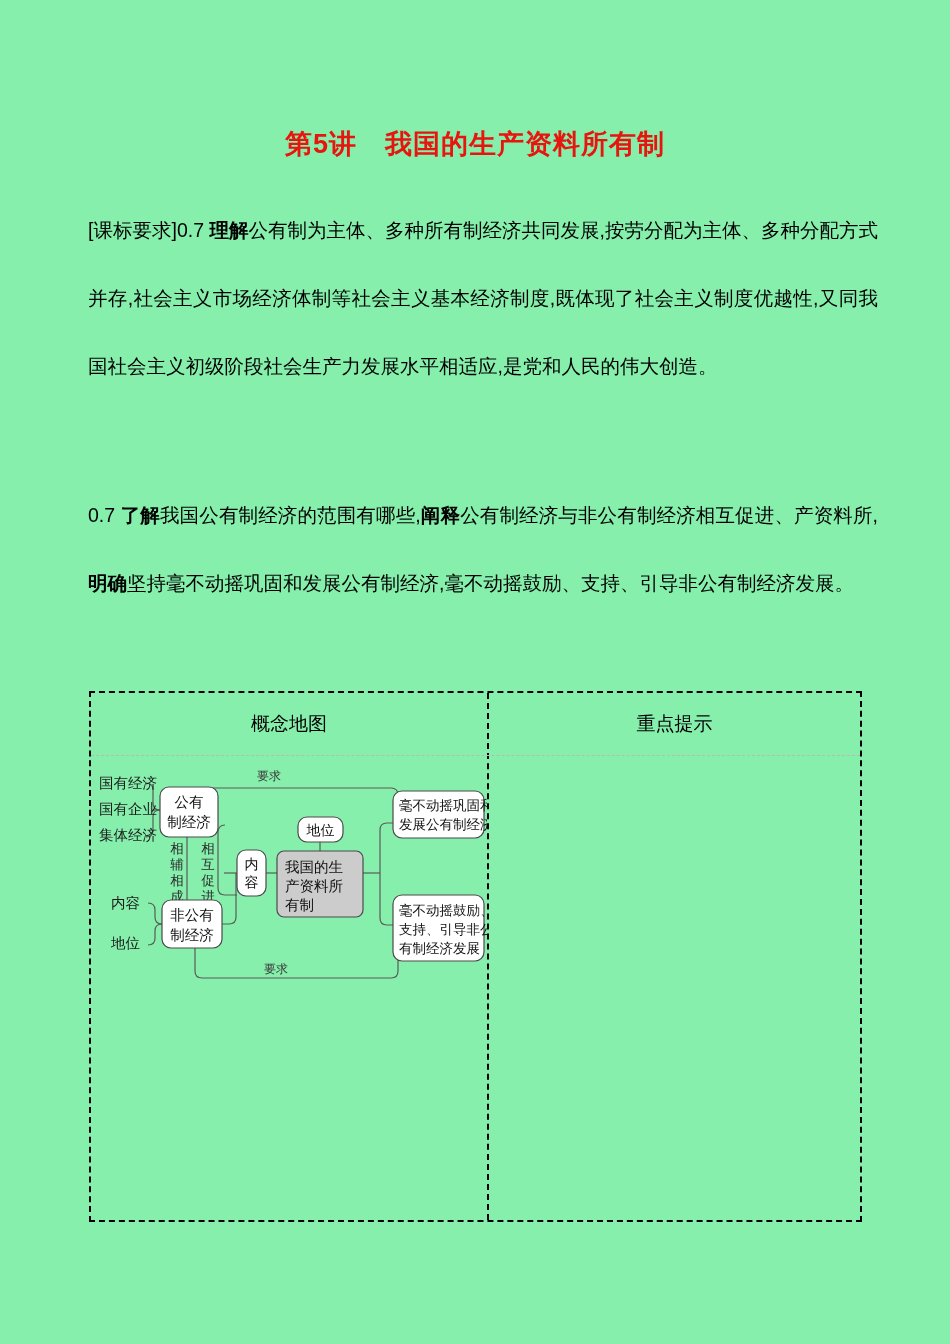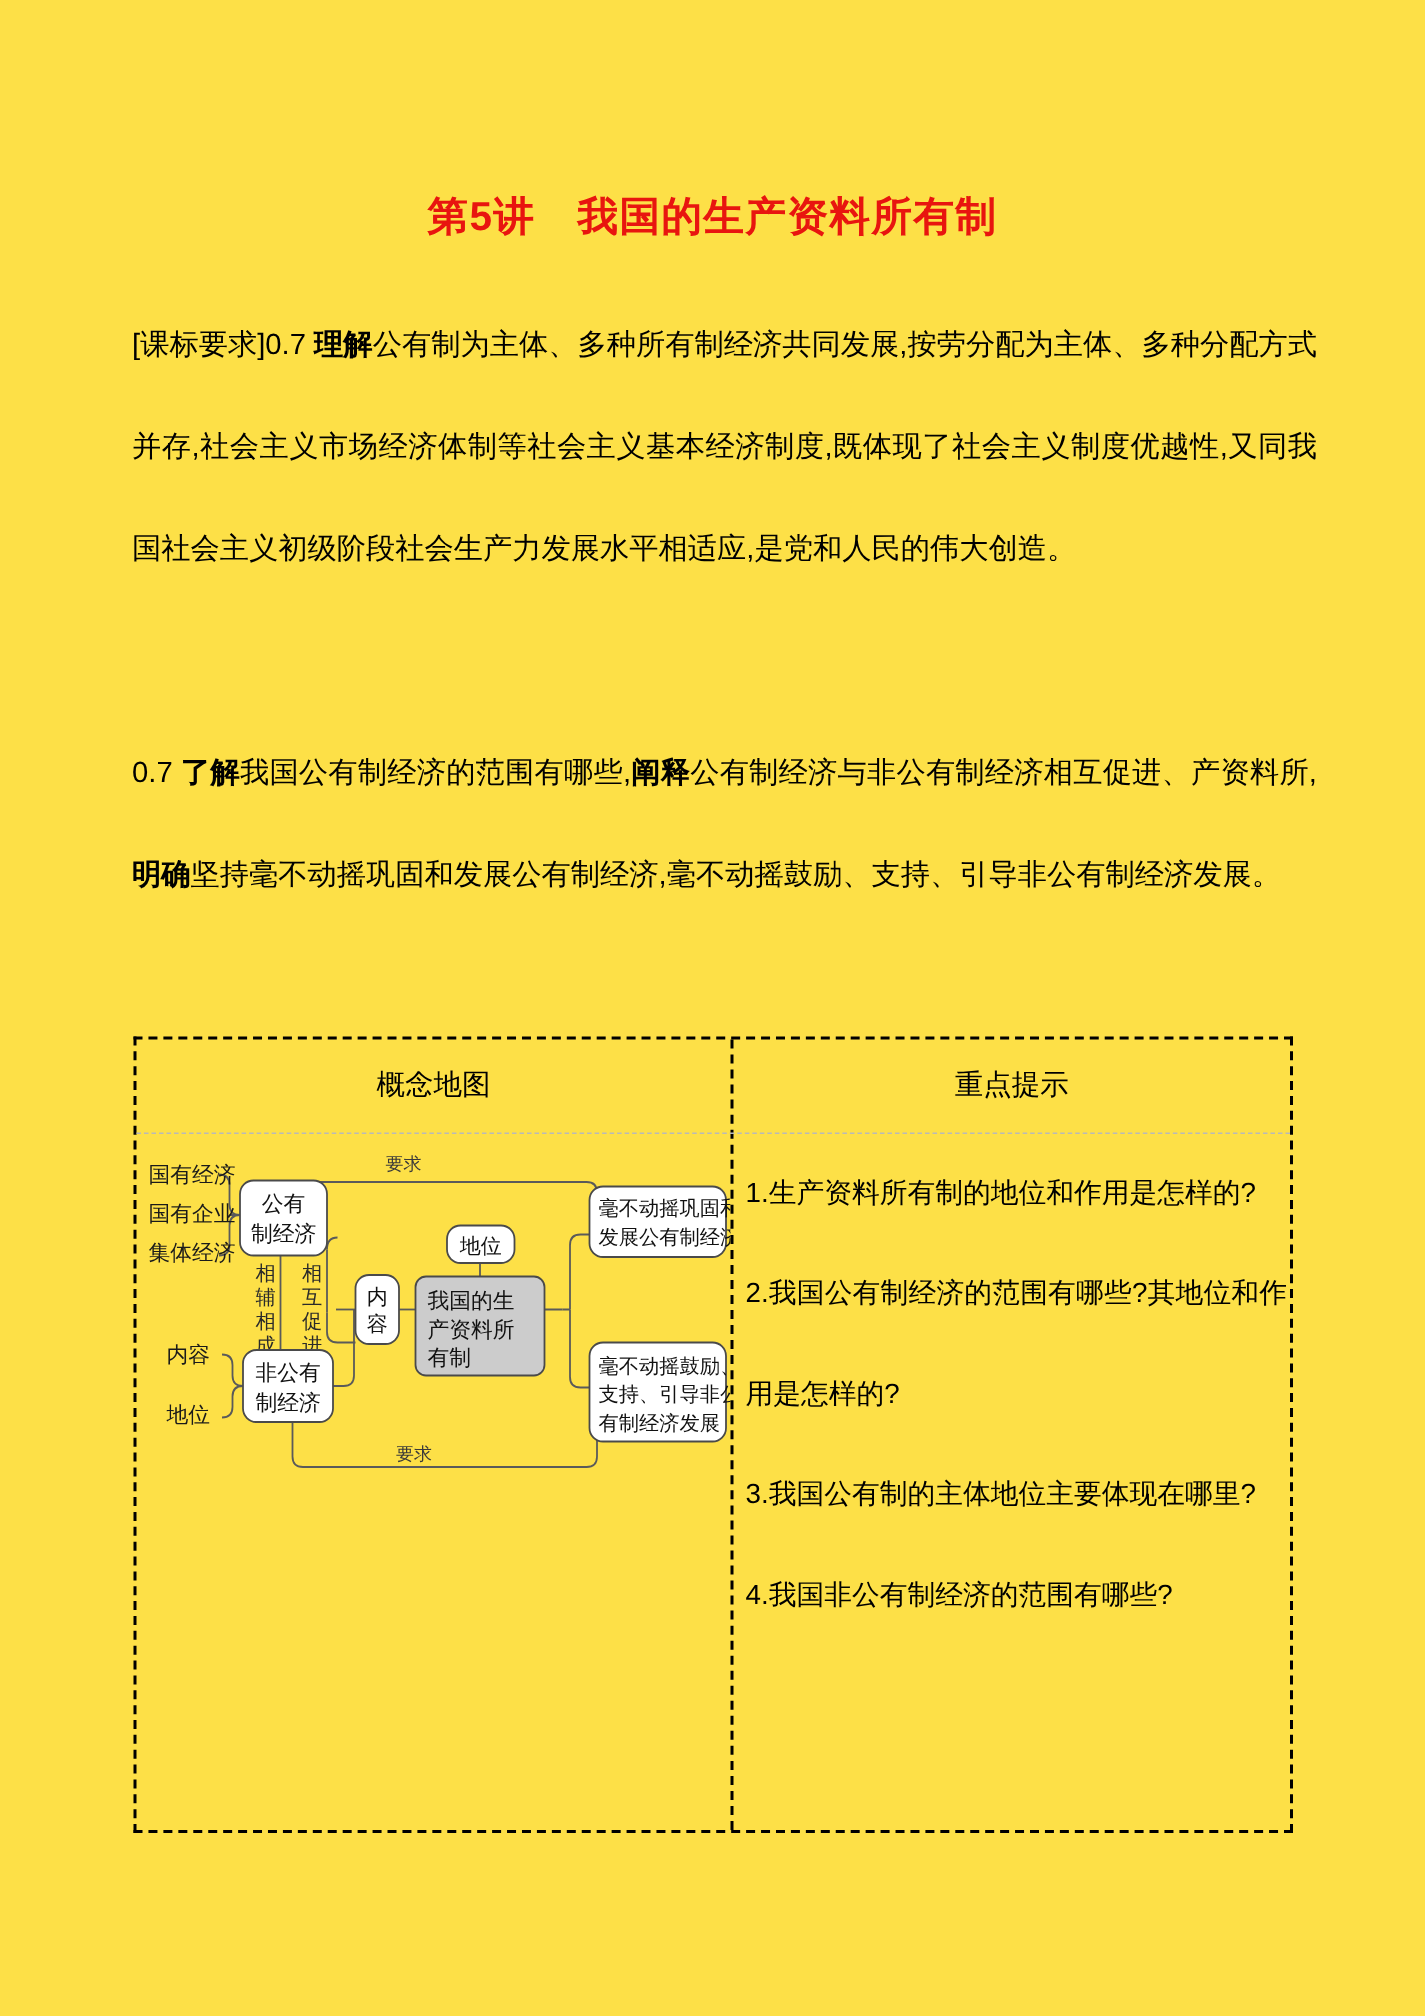--- a/index.html
+++ b/index.html
@@ -4,21 +4,21 @@
 <style>
   html, body {
     margin: 0;
     padding: 0;
     background: #ffffff;
   }
   .page {
     position: relative;
     width: 950px;
     height: 1344px;
-    background: #fde047;
+    background: #86efac;
     font-family: "Liberation Sans", "DejaVu Sans", sans-serif;
     color: #000000;
     overflow: hidden;
   }
 
   
   .doc-title {
     position: absolute;
     top: 126px;
     left: 0;
@@ -229,21 +229,15 @@
 
         <g>
           <rect x="302" y="140" width="91" height="66" rx="9" ry="9" fill="#ffffff" stroke="#4a4a4a" stroke-width="1.2"></rect>
           <text x="308" y="160" font-family="'Liberation Serif','DejaVu Serif',serif" font-size="13.5" fill="#111">毫不动摇鼓励、</text>
           <text x="308" y="179" font-family="'Liberation Serif','DejaVu Serif',serif" font-size="13.5" fill="#111">支持、引导非公</text>
           <text x="308" y="198" font-family="'Liberation Serif','DejaVu Serif',serif" font-size="13.5" fill="#111">有制经济发展</text>
         </g>
       </svg>
     </div>
 
-    <div class="keypoints">
-      <div class="kp-item">1.生产资料所有制的地位和作用是怎样的?</div>
-      <div class="kp-item">2.我国公有制经济的范围有哪些?其地位和作用是怎样的?</div>
-      <div class="kp-item">3.我国公有制的主体地位主要体现在哪里?</div>
-      <div class="kp-item">4.我国非公有制经济的范围有哪些?</div>
-    </div>
   </div>
 
 </div>
 
 </body></html>

